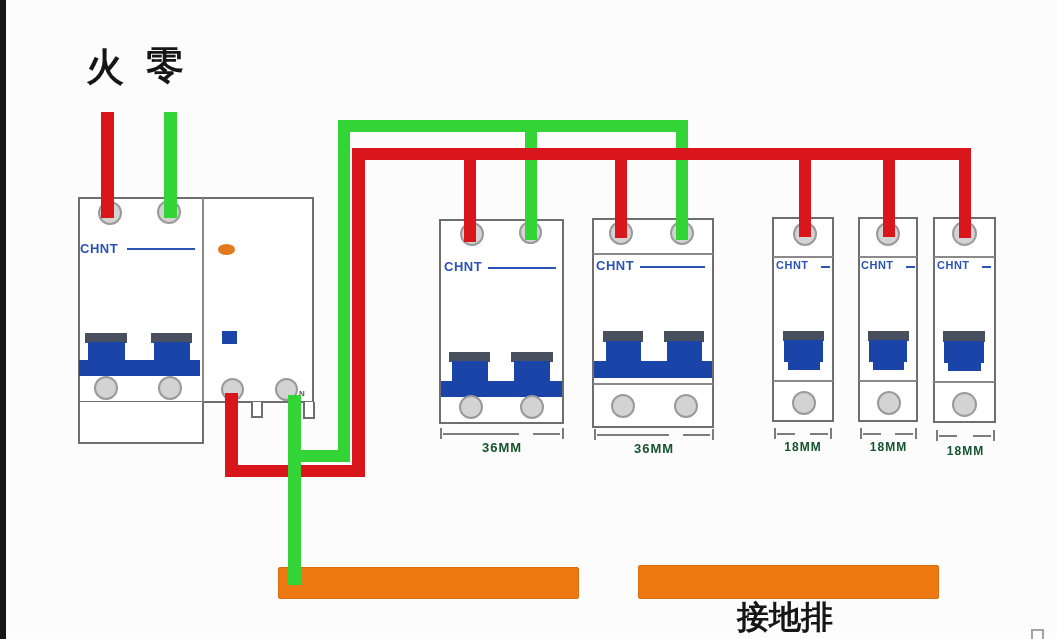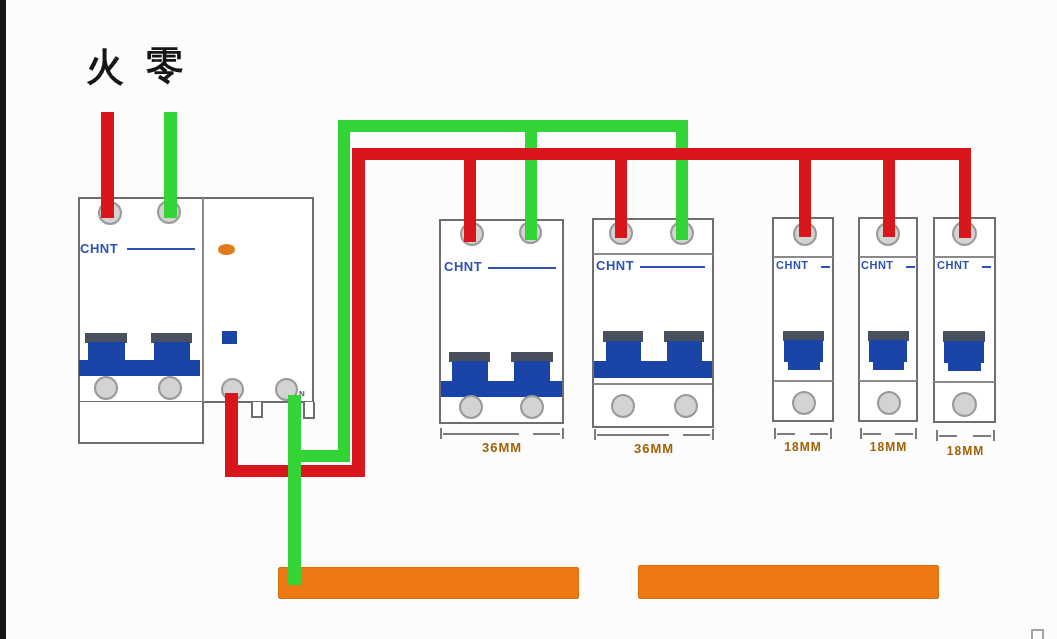--- a/index.html
+++ b/index.html
@@ -16,21 +16,21 @@
   .sub{position:absolute;box-sizing:border-box;z-index:1;}
   .circle{position:absolute;box-sizing:border-box;border-radius:50%;
     background:#d3d3d3;border:2px solid #9a9a9a;z-index:1;}
   .brand{position:absolute;color:var(--brand-blue);font-weight:bold;
     letter-spacing:.5px;z-index:1;line-height:1;}
   .bline{position:absolute;background:var(--brand-blue);height:2px;z-index:1;}
   .cap{position:absolute;background:var(--handle-cap);z-index:1;}
   .hblue{position:absolute;background:var(--handle-blue);z-index:1;}
   .gline{position:absolute;background:#8a8a8a;z-index:1;}
   .cnlabel{position:absolute;font-weight:bold;color:#161616;z-index:5;line-height:1;}
-  .dim{position:absolute;z-index:1;color:#a16207;}
+  .dim{position:absolute;z-index:1;color:#14532d;}
   .dim .tick{position:absolute;top:0;width:2px;height:11px;background:#7c7c7c;}
   .dim .seg{position:absolute;top:5px;height:2px;background:#7c7c7c;}
   .dim .dtext{position:absolute;top:12px;left:0;right:0;text-align:center;
     font-weight:bold;font-size:13px;letter-spacing:1px;}
   .busbar{position:absolute;background:var(--bus-bar);border:1px solid #d96d10;
     border-radius:2px;z-index:1;}
 </style>
 </head>
 <body>
 
@@ -193,16 +193,17 @@
   <div class="dim" style="left:936px;top:430px;width:59px;height:32px;">
     <span class="tick" style="left:0;"></span>
       <span class="tick" style="left:57px;"></span>
     <span class="seg" style="left:3px;width:18px;"></span>
       <span class="seg" style="left:37px;width:18px;"></span>
     <span class="dtext" style="font-size:12px;top:14px;">18MM</span>
   </div>
 
   <div class="busbar" style="left:278px;top:567px;width:299px;height:30px;"></div>
   <div class="busbar" style="left:638px;top:565px;width:299px;height:32px;"></div>
+  <div class="cnlabel" style="left:695px;top:601px;width:180px;text-align:center;font-size:32px;">接地排</div>
 
   <div class="abs" style="left:1031px;top:629px;width:13px;height:10px;border:2px solid #a3a3a3;border-bottom:none;"></div>
 
 </div>
 
 </body></html>

